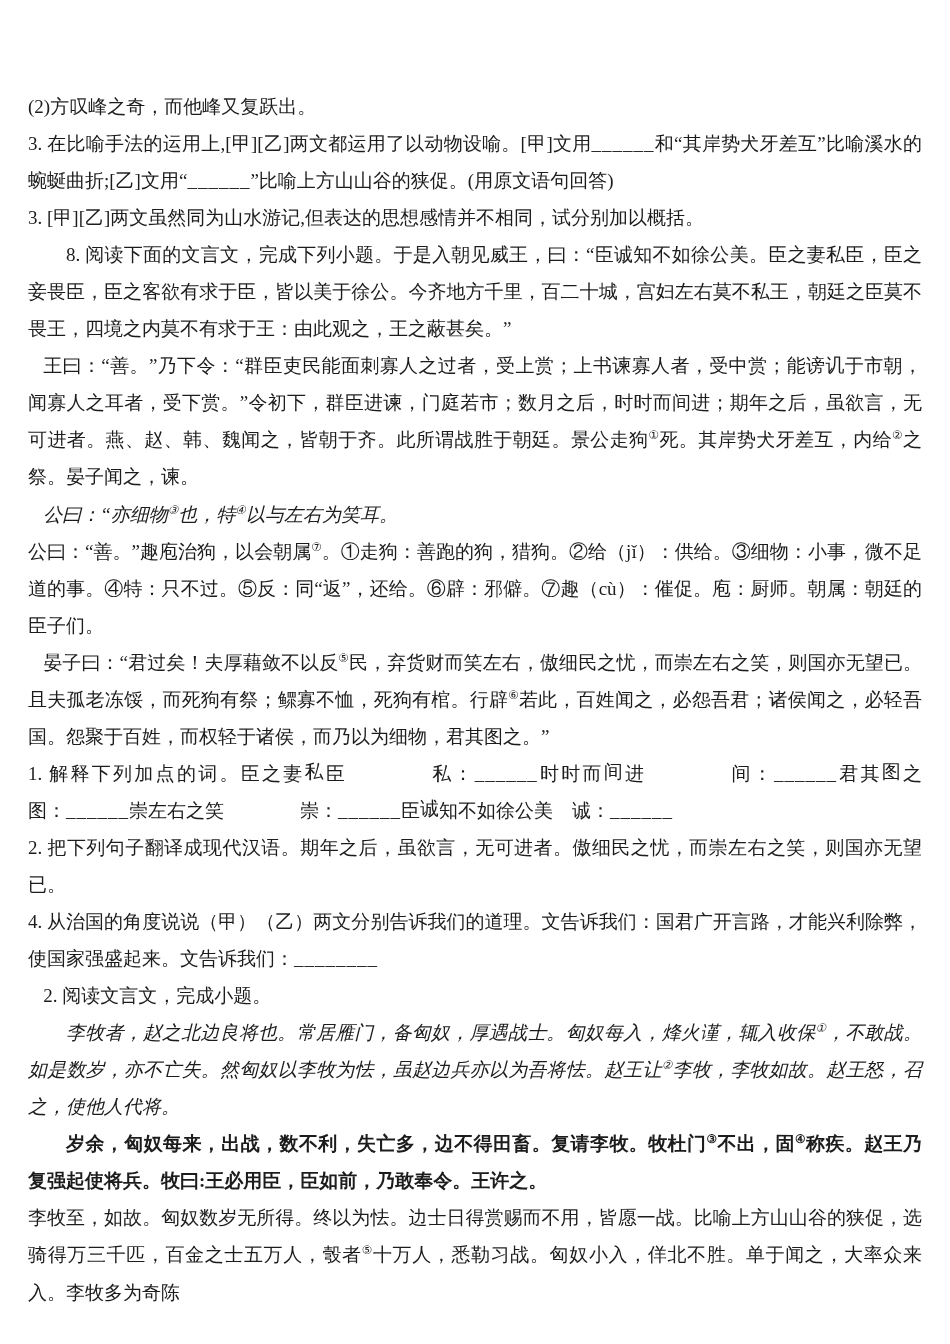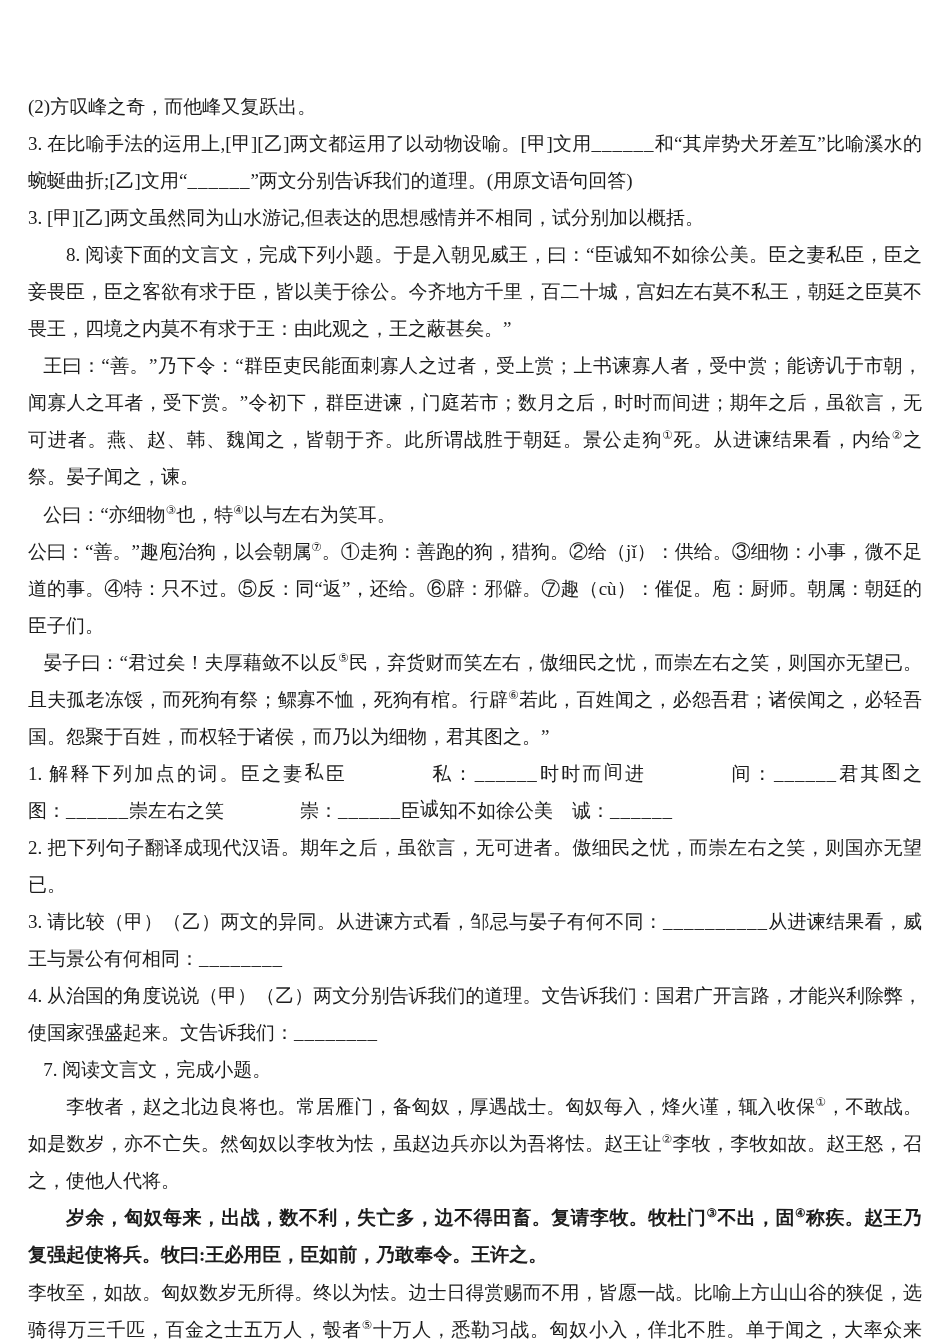--- a/index.html
+++ b/index.html
@@ -46,28 +46,27 @@
   
   .blank {
     letter-spacing: 1px;
   }
 </style>
 </head>
 <body>
 
 <div class="page" style="background: rgb(255, 255, 255); color: rgb(28, 28, 28);">
     <p class="para"><span>(2)方叹峰之奇，而他峰又复跃出。</span></p>
-    <p class="para"><span>3. 在比喻手法的运用上,[甲][乙]两文都运用了以动物设喻。[甲]文用</span><span class="blank">______</span><span>和“其岸势犬牙差互”比喻溪水的蜿蜒曲折;[乙]文用“</span><span class="blank">______</span><span>”两文分别告诉我们的道理。(用原文语句回答)</span></p>
+    <p class="para"><span>3. 在比喻手法的运用上,[甲][乙]两文都运用了以动物设喻。[甲]文用</span><span class="blank">______</span><span>和“其岸势犬牙差互”比喻溪水的蜿蜒曲折;[乙]文用“</span><span class="blank">______</span><span>”比喻上方山山谷的狭促。(用原文语句回答)</span></p>
     <p class="para"><span>3. [甲][乙]两文虽然同为山水游记,但表达的思想感情并不相同，试分别加以概括。</span></p>
     <p class="para" style="text-indent: 2em;"><span>8. 阅读下面的文言文，完成下列小题。</span><span class="kai">于是入朝见威王，曰：“臣诚知不如徐公美。臣之妻私臣，臣之妾畏臣，臣之客欲有求于臣，皆以美于徐公。今齐地方千里，百二十城，宫妇左右莫不私王，朝廷之臣莫不畏王，四境之内莫不有求于王：由此观之，王之蔽甚矣。”</span></p>
-    <p class="para" style="text-indent: 0.8em;"><span class="kai">王曰：“善。”乃下令：“群臣吏民能面刺寡人之过者，受上赏；上书谏寡人者，受中赏；能谤讥于市朝，闻寡人之耳者，受下赏。”令初下，群臣进谏，门庭若市；数月之后，时时而间进；期年之后，虽欲言，无可进者。燕、赵、韩、魏闻之，皆朝于齐。此所谓战胜于朝廷。景公走狗</span><span class="sup">①</span><span class="kai">死。从进谏结果看，内给</span><span class="sup">②</span><span class="kai">之祭。晏子闻之，谏。</span></p>
-    <p class="para" style="text-indent: 0.8em;"><span class="kai">公曰：“亦细物</span><span class="sup">③</span><span class="kai">也，特</span><span class="sup">④</span><span class="kai">以与左右为笑耳。</span></p>
+    <p class="para" style="text-indent: 0.8em;"><span class="kai">王曰：“善。”乃下令：“群臣吏民能面刺寡人之过者，受上赏；上书谏寡人者，受中赏；能谤讥于市朝，闻寡人之耳者，受下赏。”令初下，群臣进谏，门庭若市；数月之后，时时而间进；期年之后，虽欲言，无可进者。燕、赵、韩、魏闻之，皆朝于齐。此所谓战胜于朝廷。景公走狗</span><span class="sup">①</span><span class="kai">死。其岸势犬牙差互，内给</span><span class="sup">②</span><span class="kai">之祭。晏子闻之，谏。</span></p>
+    <p class="para" style="text-indent: 0.8em; font-style: italic;"><span class="kai">公曰：“亦细物</span><span class="sup">③</span><span class="kai">也，特</span><span class="sup">④</span><span class="kai">以与左右为笑耳。</span></p>
     <p class="para"><span class="kai">公曰：“善。”趣庖治狗，以会朝属</span><span class="sup">⑦</span><span class="kai">。①走狗：善跑的狗，猎狗。②给（jǐ）：供给。③细物：小事，微不足道的事。④特：只不过。⑤反：同“返”，还给。⑥辟：邪僻。⑦趣（cù）：催促。庖：厨师。朝属：朝廷的臣子们。</span></p>
     <p class="para" style="text-indent: 0.8em;"><span class="kai">晏子曰：“君过矣！夫厚藉敛不以反</span><span class="sup">⑤</span><span class="kai">民，弃货财而笑左右，傲细民之忧，而崇左右之笑，则国亦无望已。且夫孤老冻馁，而死狗有祭；鳏寡不恤，死狗有棺。行辟</span><span class="sup">⑥</span><span class="kai">若此，百姓闻之，必怨吾君；诸侯闻之，必轻吾国。怨聚于百姓，而权轻于诸侯，而乃以为细物，君其图之。”</span></p>
     <p class="para"><span>1. 解释下列加点的词。臣之妻</span><span class="mark">私</span><span>臣　　　　私：</span><span class="blank">______</span><span>时时而</span><span class="mark">间</span><span>进　　　　间：</span><span class="blank">______</span><span>君其</span><span class="mark">图</span><span>之　　　　图：</span><span class="blank">______</span><span>崇左右之笑　　　　崇：</span><span class="blank">______</span><span>臣</span><span class="mark">诚</span><span>知不如徐公美　诚：</span><span class="blank">______</span></p>
     <p class="para"><span>2. 把下列句子翻译成现代汉语。</span><span class="kai">期年之后，虽欲言，无可进者。傲细民之忧，而崇左右之笑，则国亦无望已。</span></p>
-    <p class="para"><span>3. 请比较（甲）（乙）两文的异同。从进谏方式看，邹忌与晏子有何不同：</span><span class="blank">__________</span><span>从进谏结果看，威王与景公有何相同：</span><span class="blank">________</span></p>
     <p class="para"><span>4. 从治国的角度说说（甲）（乙）两文分别告诉我们的道理。文告诉我们：国君广开言路，才能兴利除弊，使国家强盛起来。文告诉我们：</span><span class="blank">________</span></p>
-    <p class="para" style="text-indent: 0.8em;"><span>7. 阅读文言文，完成小题。</span></p>
-    <p class="para" style="text-indent: 2em;"><span class="kai">李牧者，赵之北边良将也。常居雁门，备匈奴，厚遇战士。匈奴每入，烽火谨，辄入收保</span><span class="sup">①</span><span class="kai">，不敢战。如是数岁，亦不亡失。然匈奴以李牧为怯，虽赵边兵亦以为吾将怯。赵王让</span><span class="sup">②</span><span class="kai">李牧，李牧如故。赵王怒，召之，使他人代将。</span></p>
+    <p class="para" style="text-indent: 0.8em;"><span>2. 阅读文言文，完成小题。</span></p>
+    <p class="para" style="text-indent: 2em; font-style: italic;"><span class="kai">李牧者，赵之北边良将也。常居雁门，备匈奴，厚遇战士。匈奴每入，烽火谨，辄入收保</span><span class="sup">①</span><span class="kai">，不敢战。如是数岁，亦不亡失。然匈奴以李牧为怯，虽赵边兵亦以为吾将怯。赵王让</span><span class="sup">②</span><span class="kai">李牧，李牧如故。赵王怒，召之，使他人代将。</span></p>
     <p class="para" style="text-indent: 2em; font-weight: bold;"><span class="kai">岁余，匈奴每来，出战，数不利，失亡多，边不得田畜。复请李牧。牧杜门</span><span class="sup">③</span><span class="kai">不出，固</span><span class="sup">④</span><span class="kai">称疾。赵王乃复强起使将兵。牧曰:王必用臣，臣如前，乃敢奉令。王许之。</span></p>
     <p class="para"><span class="kai">李牧至，如故。匈奴数岁无所得。终以为怯。边士日得赏赐而不用，皆愿一战。比喻上方山山谷的狭促，选骑得万三千匹，百金之士五万人，彀者</span><span class="sup">⑤</span><span class="kai">十万人，悉勒习战。匈奴小入，佯北不胜。单于闻之，大率众来入。李牧多为奇陈</span></p>
   </div>
 
 </body></html>

